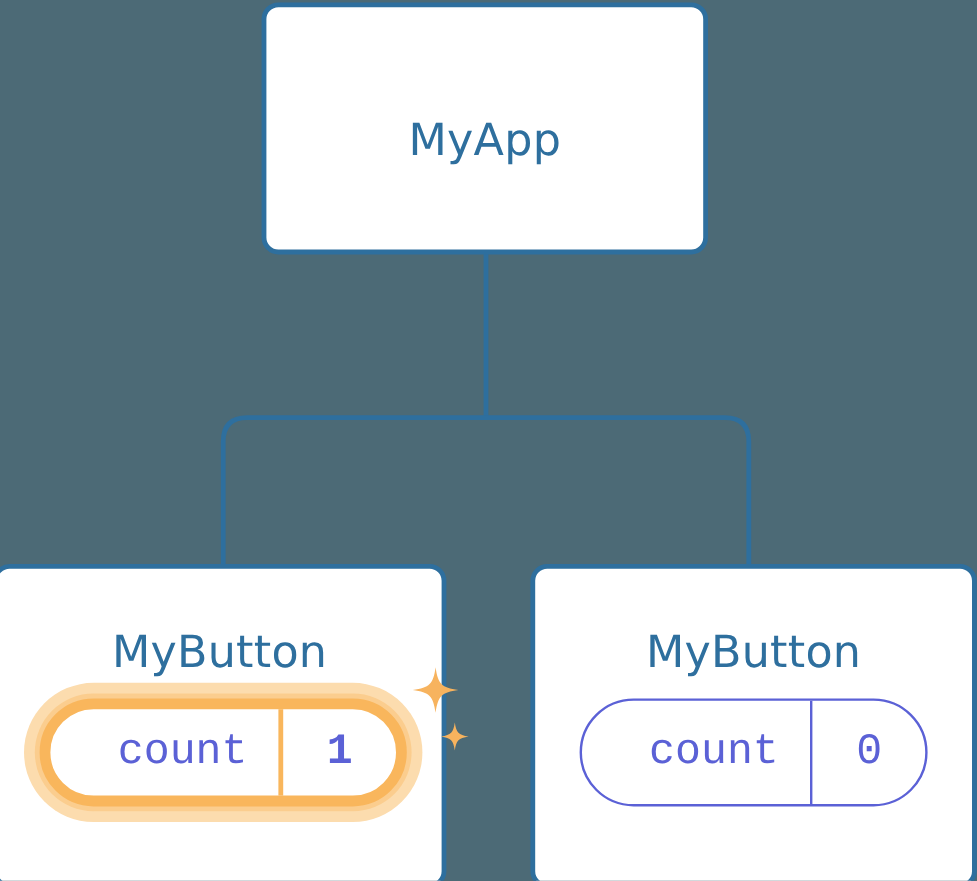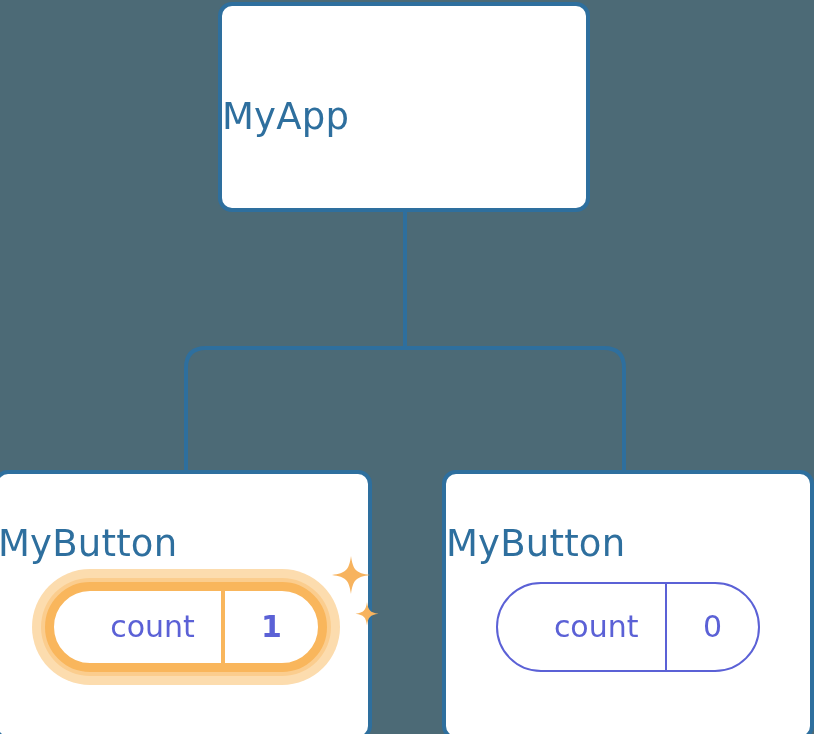--- a/index.html
+++ b/index.html
@@ -40,21 +40,21 @@
     border: 4px solid #2e6f9e;
     border-radius: 14px;
     box-sizing: border-box;
   }
 
   .node-title {
     color: #2e6f9e;
     font-size: 37px;
     font-weight: 400;
     letter-spacing: 0.2px;
-    text-align: left;
+    text-align: center;
     white-space: nowrap;
     line-height: 1;
   }
 
   
   #node-root {
     left: 218px;
     top: 2px;
     width: 372px;
     height: 210px;
@@ -159,23 +159,24 @@
     bottom: -4px;
     border-radius: 999px;
     background: #fbcd8e;
     z-index: 2;
   }
 
   .pill-key, .pill-val {
     display: flex;
     align-items: center;
     justify-content: center;
-    font-size: 30px;
+    font-size: 36px;
     line-height: 1;
     white-space: nowrap;
+    font-family: Liberation Mono, monospace;
   }
   .pill-key {
     padding: 0 26px 0 56px;
     font-weight: 400;
   }
   .pill-val {
     padding: 0 36px;
     font-weight: 700;
   }
   .pill.plain .pill-val { font-weight: 400; }

